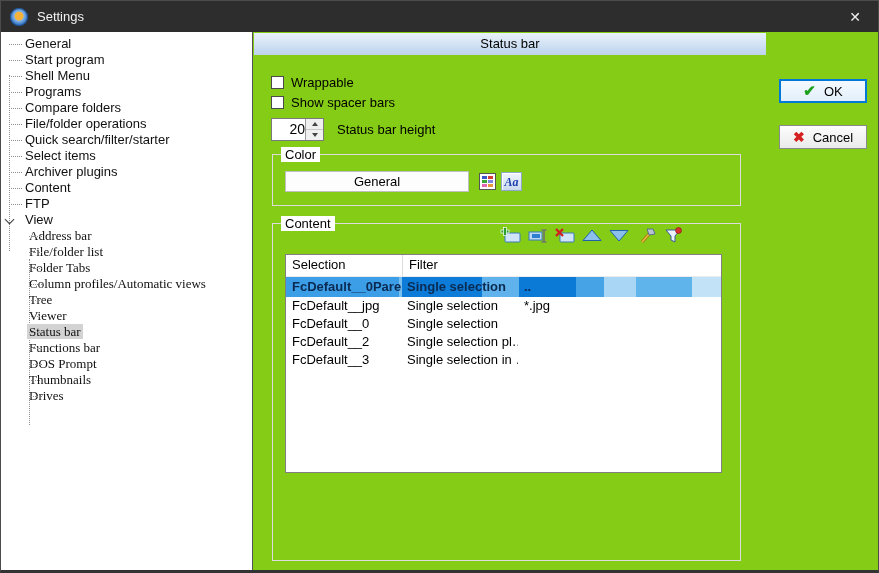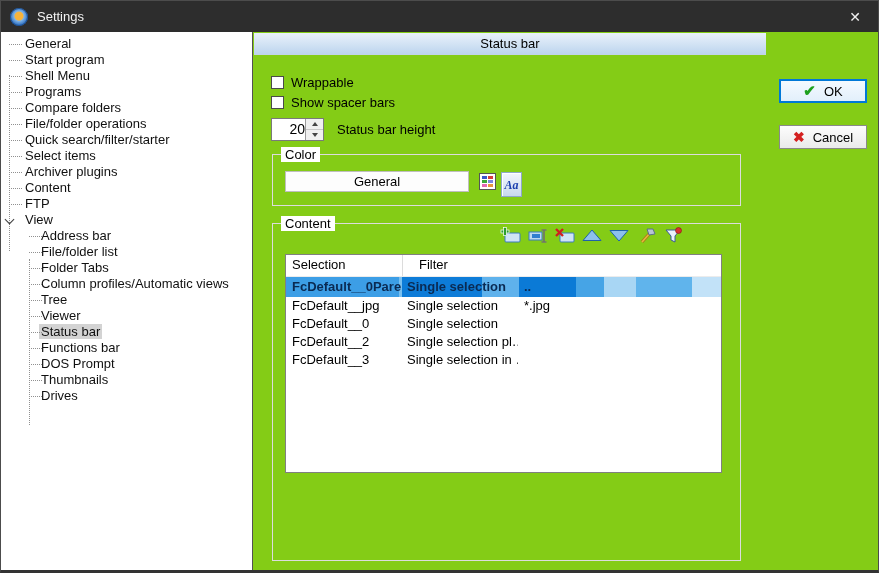--- a/index.html
+++ b/index.html
@@ -13,21 +13,21 @@
     box-shadow:inset 0 0 0 1px #1d4f92;}
   .titlebar .title{color:#f2f2f2;margin-left:9px;font-size:13px;}
   .close-btn{margin-left:auto;width:46px;height:31px;display:flex;align-items:center;justify-content:center;color:#efefef;font-size:14px;}
 
   
   .sidebar{position:absolute;left:0;top:31px;width:251px;bottom:0;background:#fff;padding-top:4px;box-sizing:border-box;}
   .trunk{position:absolute;border-left:1px dotted #909090;width:0;}
   .trunk0{left:8px;top:43px;height:176px;}
   .trunk1{left:28px;top:227px;height:166px;}
   .ti{height:16px;line-height:16px;position:relative;padding-left:24px;white-space:nowrap;}
-  .ti.lvl1{padding-left:40px;}
+  .ti.lvl1{padding-left:28px;font-family:Liberation Serif, serif;}
   .ti::before{content:"";position:absolute;left:8px;top:8px;width:13px;border-top:1px dotted #909090;}
   .ti.lvl1::before{left:28px;}
   .ti.parent::before{display:none;}
   .ti .lbl{font-size:13px;color:#101010;}
   .ti .lbl.sel{background:#d3d3d3;padding:0 2px;margin-left:-2px;}
   .chev{position:absolute;left:5px;top:4px;width:6px;height:6px;border-right:1.6px solid #3c3c3c;border-bottom:1.6px solid #3c3c3c;transform:rotate(45deg);}
 
   .vsep{position:absolute;left:251px;top:31px;width:1px;bottom:0;background:#525252;}
 
   
@@ -53,32 +53,32 @@
   .groupbox{position:absolute;left:271px;width:469px;border:1px solid #dcdcdc;box-sizing:border-box;}
   .groupbox .gb-title{position:absolute;top:-8px;left:8px;background:#fff;padding:0 4px;font-size:13px;}
   .gb-color{top:153px;height:52px;}
   .gb-content{top:222px;height:338px;}
 
   .general-btn{position:absolute;left:12px;top:16px;width:184px;height:21px;background:#fdfdfd;border:1px solid #bfbfbf;
     display:flex;align-items:center;justify-content:center;font-size:13px;box-sizing:border-box;}
   .palette-icon{position:absolute;left:206px;top:18px;width:17px;height:17px;background:#fff;border:1px solid #555;box-sizing:border-box;
     display:grid;grid-template-columns:5px 5px;grid-auto-rows:3px;gap:1px;padding:2px;justify-content:center;}
   .palette-icon i{display:block;}
-  .font-icon{position:absolute;left:228px;top:17px;width:21px;height:25px;background:linear-gradient(#f2f6fc,#c9d9ec);
+  .font-icon{position:absolute;left:228px;top:17px;width:21px;height:19px;background:linear-gradient(#f2f6fc,#c9d9ec);
     border:1px solid #8fa8c8;box-shadow:inset 1px 1px 0 #fff;box-sizing:border-box;
     display:flex;align-items:center;justify-content:center;
     font-family:"Liberation Serif",serif;font-weight:bold;font-style:italic;color:#1c3fae;font-size:12px;line-height:1;}
 
   .toolbar{position:absolute;top:3px;right:56px;display:flex;gap:5px;}
   .tb-icon{width:22px;height:17px;display:flex;align-items:center;justify-content:center;}
 
   .table{position:absolute;left:12px;top:30px;width:437px;height:219px;background:#fff;border:1px solid #808080;box-sizing:border-box;overflow:hidden;}
   .thead{display:flex;height:21px;border-bottom:1px solid #ececec;}
   .th{font-size:13px;line-height:20px;padding-left:6px;box-sizing:border-box;border-right:1px solid #dcdcdc;}
-  .th:last-child{border-right:none;margin-left:10px;}
+  .th:last-child{border-right:none;}
   .c-name{width:115px;} .c-sel{width:117px;} .c-filter{width:203px;}
   .tr{display:flex;height:18px;line-height:18px;font-size:13px;}
   .td{padding-left:6px;box-sizing:border-box;white-space:nowrap;overflow:hidden;}
   .tr.selected{color:#0a2a52;font-weight:bold;height:20px;line-height:20px;
     background:linear-gradient(90deg,#3c9ee6 0 113px,#79c0f0 113px 116px,#0d7cd8 116px 196px,#5fb2ec 196px 233px,
       #0b7ad6 233px 290px,#46a4e6 290px 318px,#a8d6f4 318px 350px,#60b4ec 350px 406px,#c2e2f8 406px 437px);}
 
   
   .act-btn{position:absolute;left:778px;width:88px;height:24px;box-sizing:border-box;
     background:linear-gradient(#fdfdfd,#eaeaea);border:1px solid #8a8a8a;

